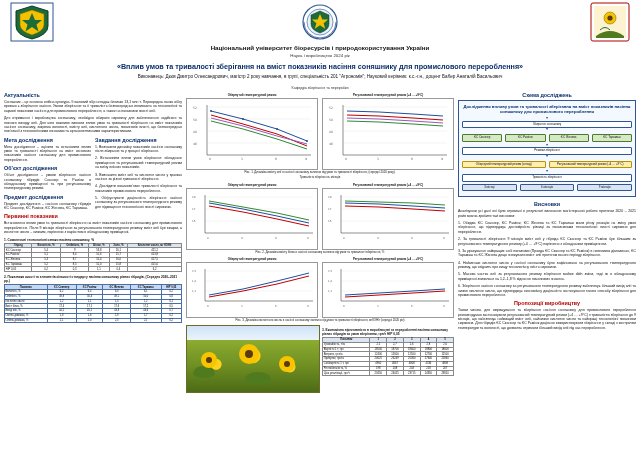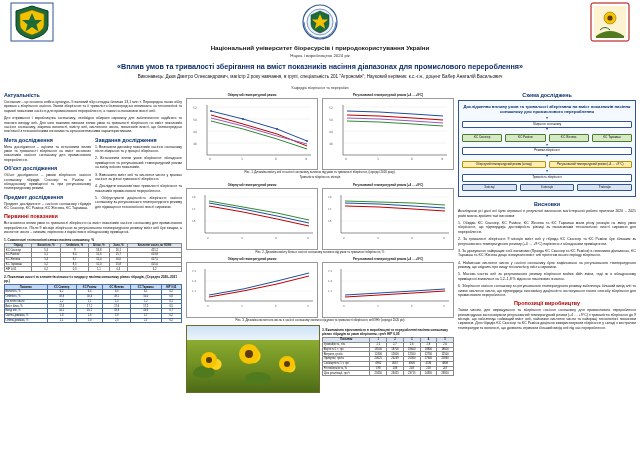--- a/index.html
+++ b/index.html
@@ -132,21 +132,21 @@
         <circle cx="20" cy="16" r="6" fill="#f7c400" stroke="#8a6b00" stroke-width="0.6"></circle>
         <circle cx="20" cy="16" r="2.6" fill="#5c3a10"></circle>
         <path d="M6 34 Q20 24 34 34 L34 36 L6 36 Z" fill="#4f7a1e"></path>
         <path d="M10 28 q5 -5 10 0" fill="none" stroke="#1d6b3a" stroke-width="1"></path>
       </svg>
     </div>
   </div>
 
   <div class="uni-title">Національний університет біоресурсів і природокористування України</div>
   <div class="uni-sub">Наука і виробництво  2024 рік</div>
-  <div class="maintitle">«Вплив умов та тривалості зберігання на вміст показників насіння діапазонах для промислового перероблення»</div>
+  <div class="maintitle">«Вплив умов та тривалості зберігання на вміст показників насіння соняшнику для промислового перероблення»</div>
   <div class="authors">Виконавець: Дєєв Дмитро Олександрович, магістр 2 року навчання, в групі, спеціальність 201 "Агрономія";  Науковий керівник: к.с.-г.н., доцент Бабер Анаталій Васильович</div>
   <div class="kafedra">Кафедра зберігання та переробки</div>
 
   <div class="body">
 
     <div class="col l">
 
       <h3 class="sec">Актуальність</h3>
       <p class="txt">Соняшник – це основна олійна культура. Її валовий збір складає близько 13,1 млн т. Первородна ланка обігу врожаю  є зберігання насіння. Умови  зберігання та її тривалість безпосередньо впливають на технологічні та харчові показники насіння для промислового перероблення, а також на показники якості олії.</p>
       <p class="txt">Для отримання і виробництва соняшнику, необхідно обирати сировину  для забезпечення надійного та повного виходу олії. Для чого важливо вивчати вплив умов та тривалості зберігання на вміст показників насіння соняшнику, зокрема вологості, вмісту олії, кислотного числа, показників якості, що безпосередньо пов’язані із технологічними ознаками та органолептичними характеристиками.</p>

